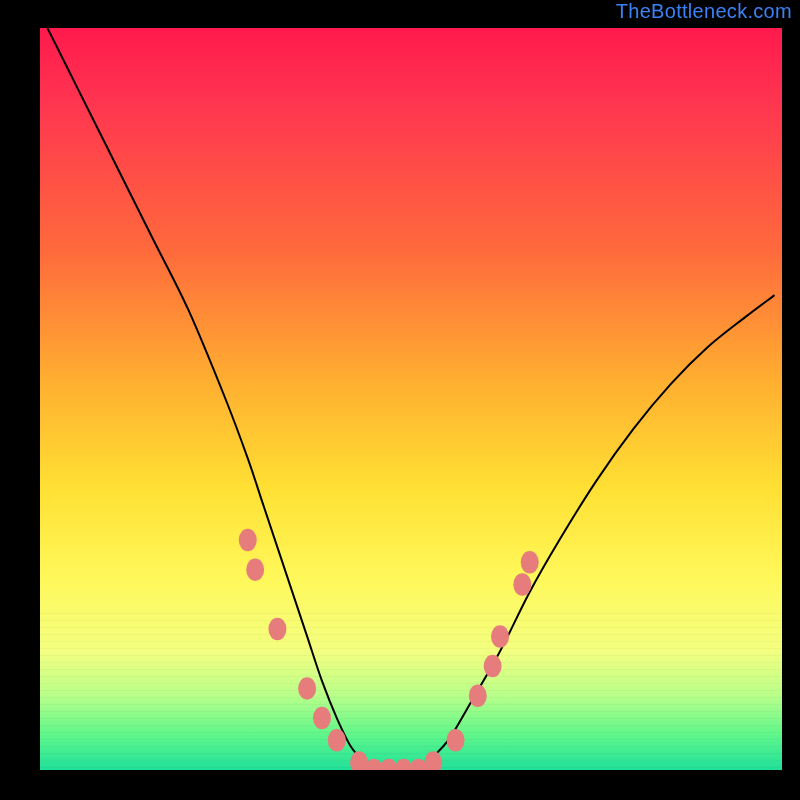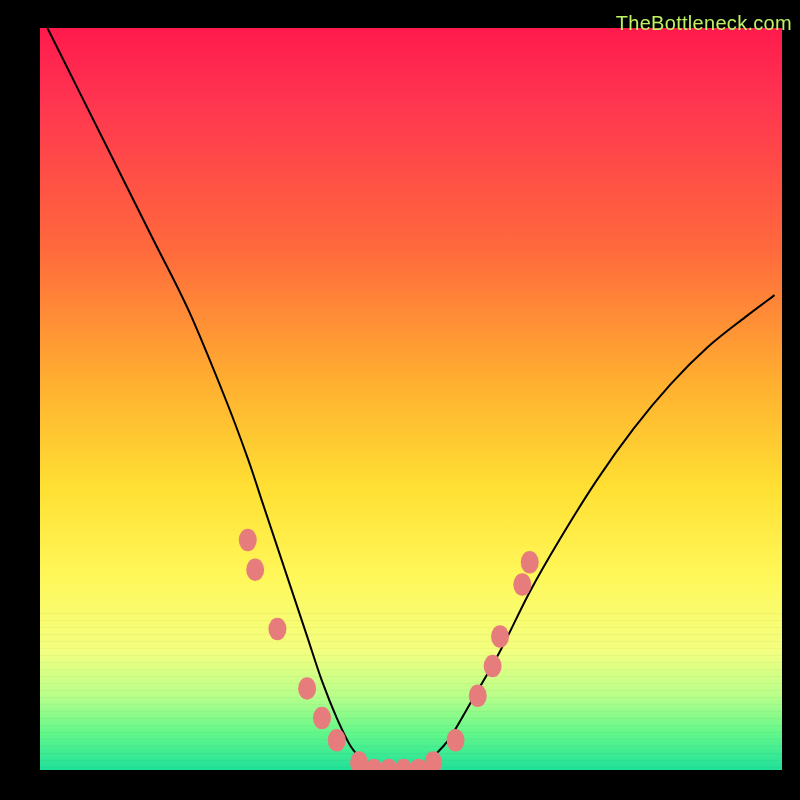--- a/index.html
+++ b/index.html
@@ -14,23 +14,23 @@
   .frame {
     position: absolute;
     left: 0;
     top: 0;
     width: 800px;
     height: 800px;
     background: #000;
   }
   .watermark {
     position: absolute;
-    top: 12px;
+    top: 0;
     right: 8px;
-    color: #bef264;
+    color: #3b82f6;
     font-size: 20px;
     font-weight: 400;
     letter-spacing: 0.3px;
     z-index: 10;
   }
   .plot {
     position: absolute;
     left: 40px;
     top: 28px;
     width: 742px;

